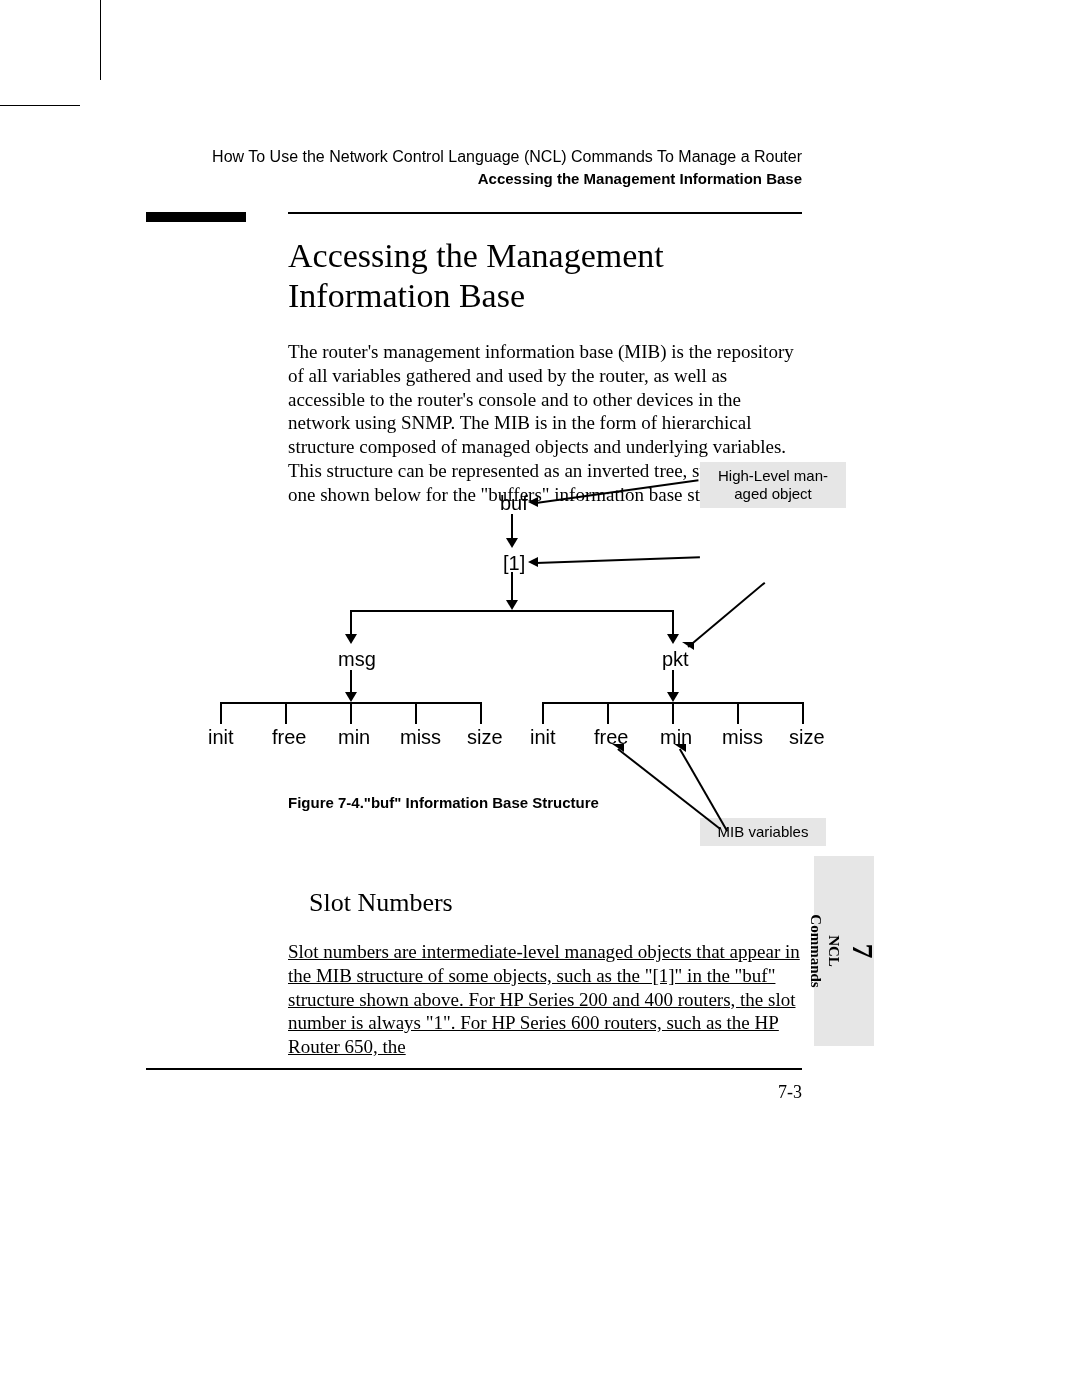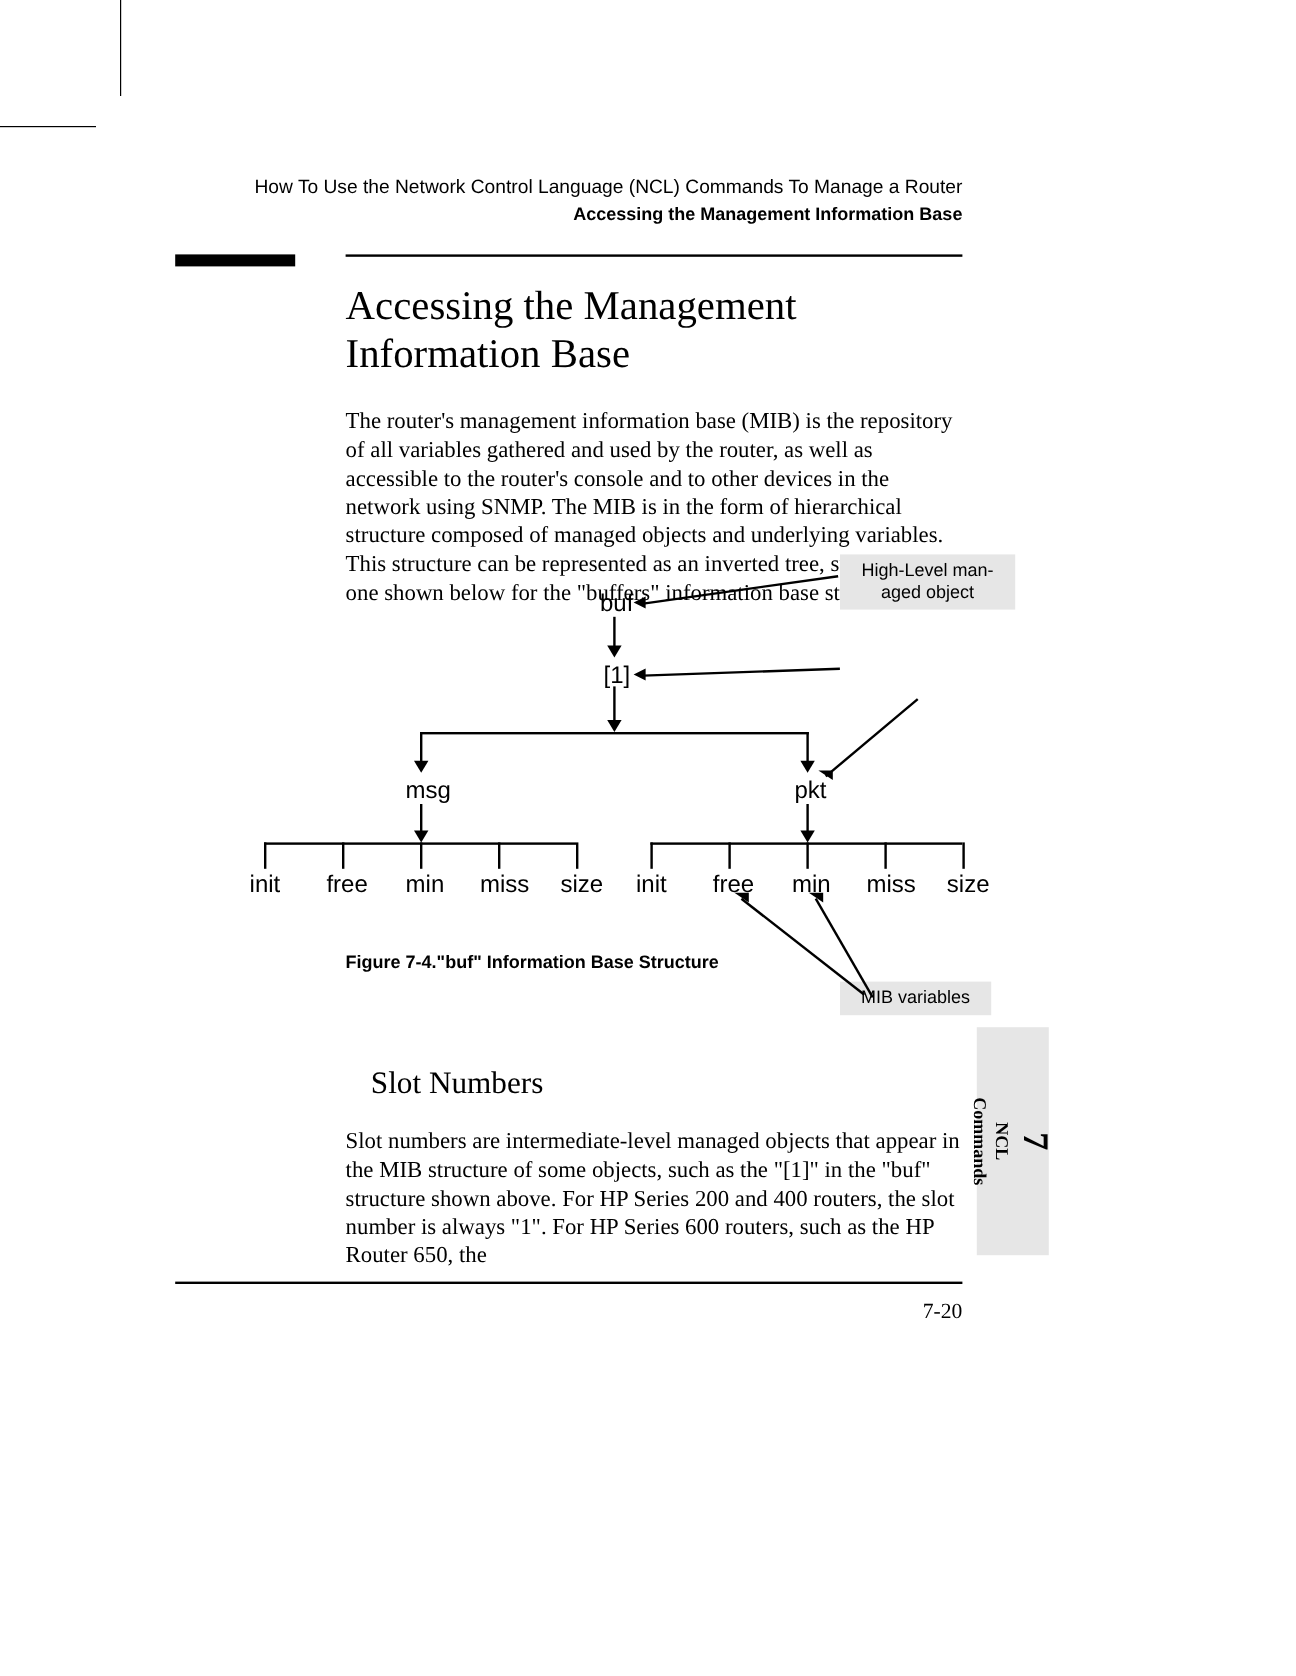--- a/index.html
+++ b/index.html
@@ -152,20 +152,21 @@
     margin-left: 21px;
   }
 
   .para2 {
     position: absolute;
     top: 940px;
     left: 288px;
     right: 136px;
     font-size: 19px;
     line-height: 1.25;
+    text-decoration: underline;
   }
 
   .rule-bottom {
     position: absolute;
     top: 1068px;
     left: 146px;
     right: 152px;
     height: 1.5px;
     background: #000;
   }
@@ -306,21 +307,21 @@
 
   </div>
 
   <div class="fig-caption">Figure  7-4."buf" Information Base Structure</div>
 
   <div class="subheading">Slot Numbers</div>
 
   <div class="para2">Slot numbers are intermediate-level managed objects that appear in the MIB structure of some objects, such as the "[1]" in the "buf" structure shown above. For HP Series 200 and 400 routers, the slot number is always "1". For HP Series 600 routers, such as the HP Router 650, the</div>
 
   <div class="rule-bottom"></div>
-  <div class="page-num">7-20</div>
+  <div class="page-num">7-3</div>
 
   <div class="side-tab">
     <div class="rot">
       <span class="chap">7</span>
       <span class="label1">NCL</span>
       <span class="label1">Commands</span>
     </div>
   </div>
 
 </div>

